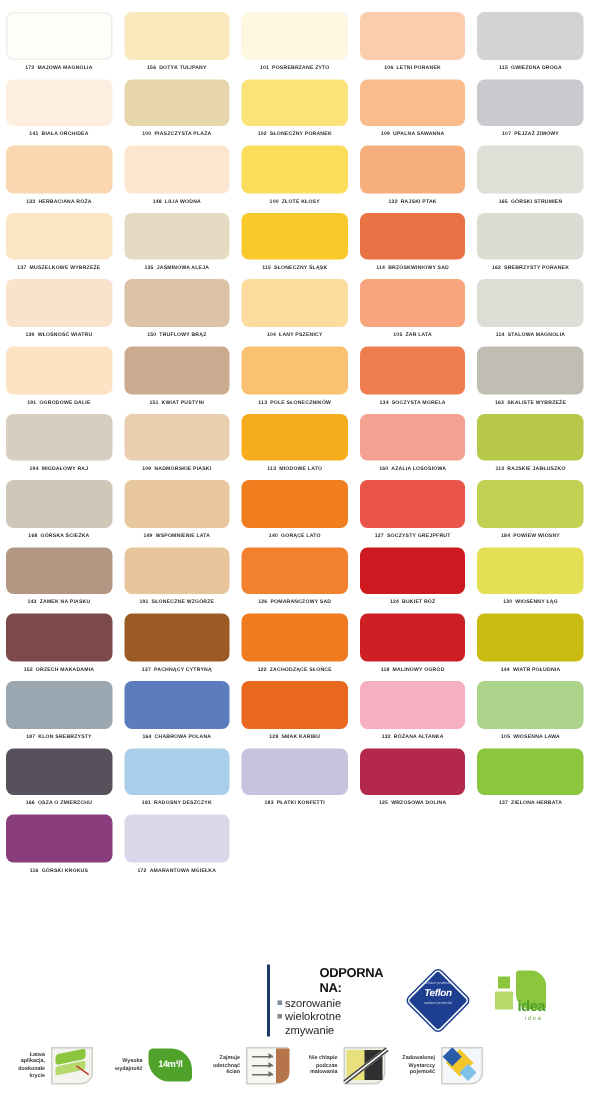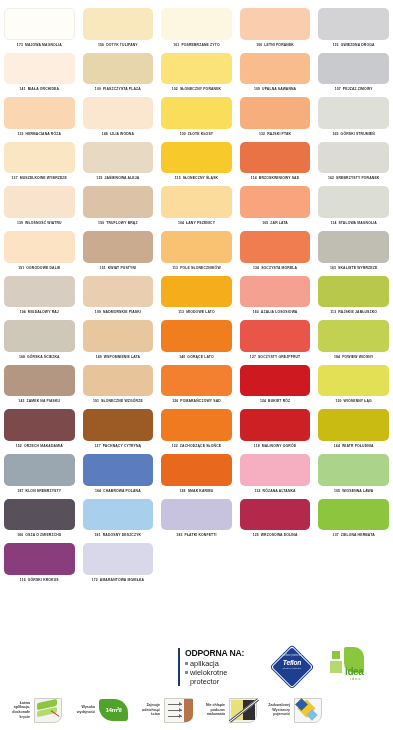--- a/index.html
+++ b/index.html
@@ -63,20 +63,21 @@
     border-left: 2.5px solid #1b3a6b;
     padding-left: 5px;
     width: 84px;
   }
   #resist .hdr {
     font-size: 8.6px;
     font-weight: bold;
     color: #111;
     letter-spacing: -0.2px;
     margin-bottom: 1px;
+    margin-left: 28px;
   }
   #resist .li {
     font-size: 7.4px;
     color: #222;
     line-height: 9.2px;
     white-space: nowrap;
   }
   #resist .li .bl {
     display: inline-block;
     width: 3px; height: 3px;
@@ -469,23 +470,23 @@
       <div class="sw" style="background: rgb(217, 215, 234);"></div>
       <div class="cap"><span class="num">172</span><span>AMARANTOWA MGIEŁKA</span></div>
     </div>
   </div>
 
 <div id="footer">
 
   <div id="promo">
     <div id="resist">
       <div class="hdr">ODPORNA NA:</div>
-      <div class="li"><span class="bl"></span><span>aplikacja</span></div>
+      <div class="li"><span class="bl"></span><span>szorowanie</span></div>
       <div class="li"><span class="bl"></span><span>wielokrotne</span></div>
-      <div class="li cont"><span>protector</span></div>
+      <div class="li cont"><span>zmywanie</span></div>
     </div>
 
     <div class="teflon">
       <div class="dia"></div>
       <div class="ttop">surface protector</div>
       <div class="tbrand">Teflon</div>
       <div class="tbot">surface protector</div>
     </div>
 
     <div class="greenidea">

